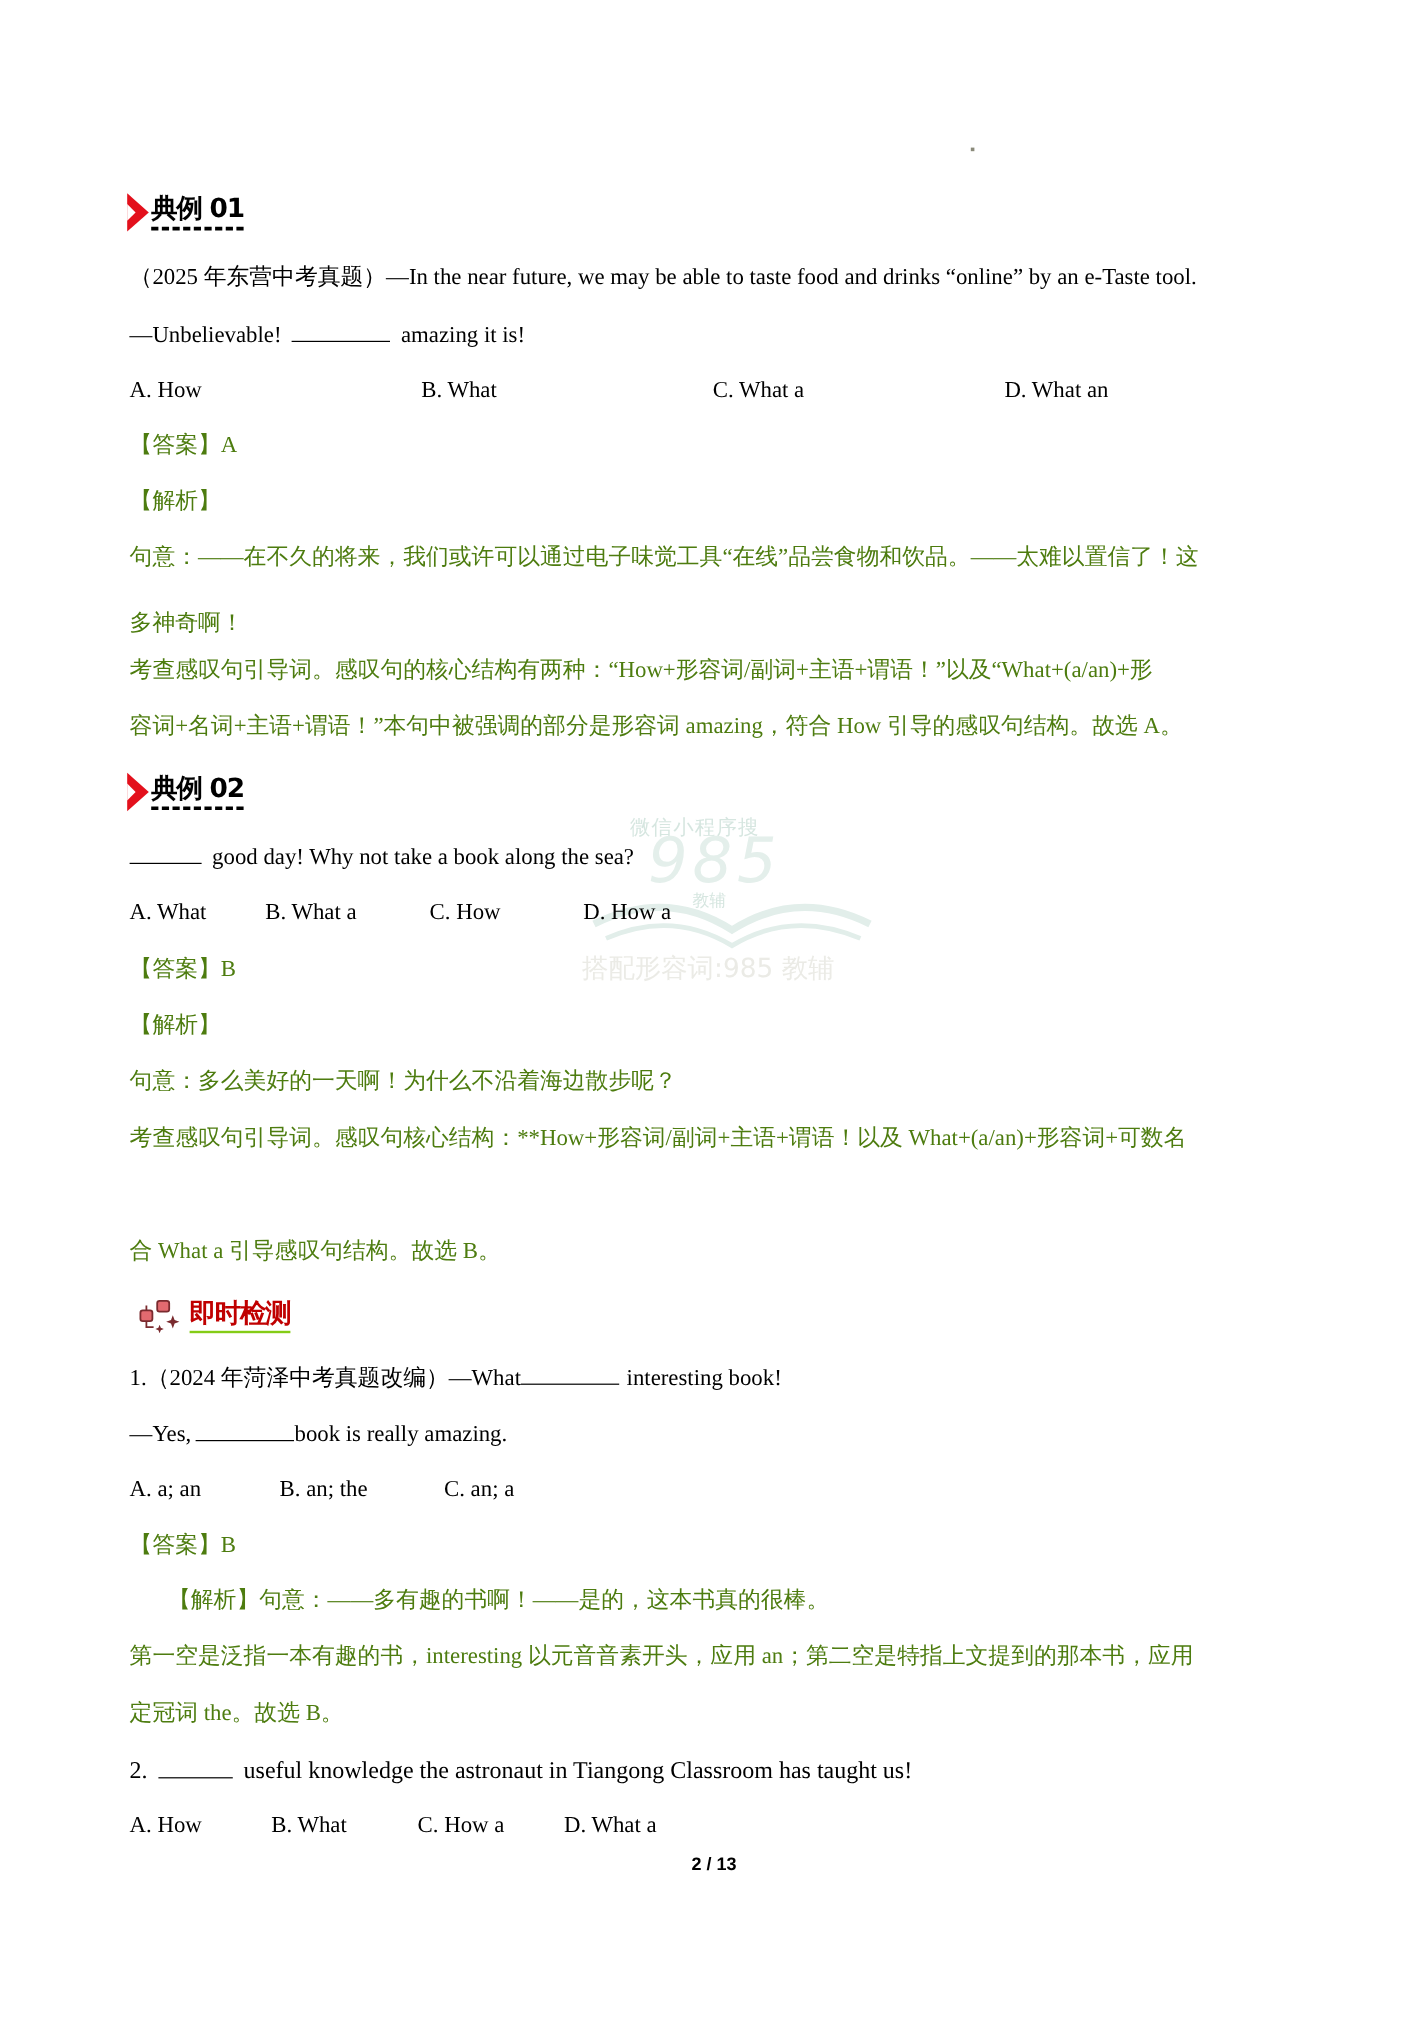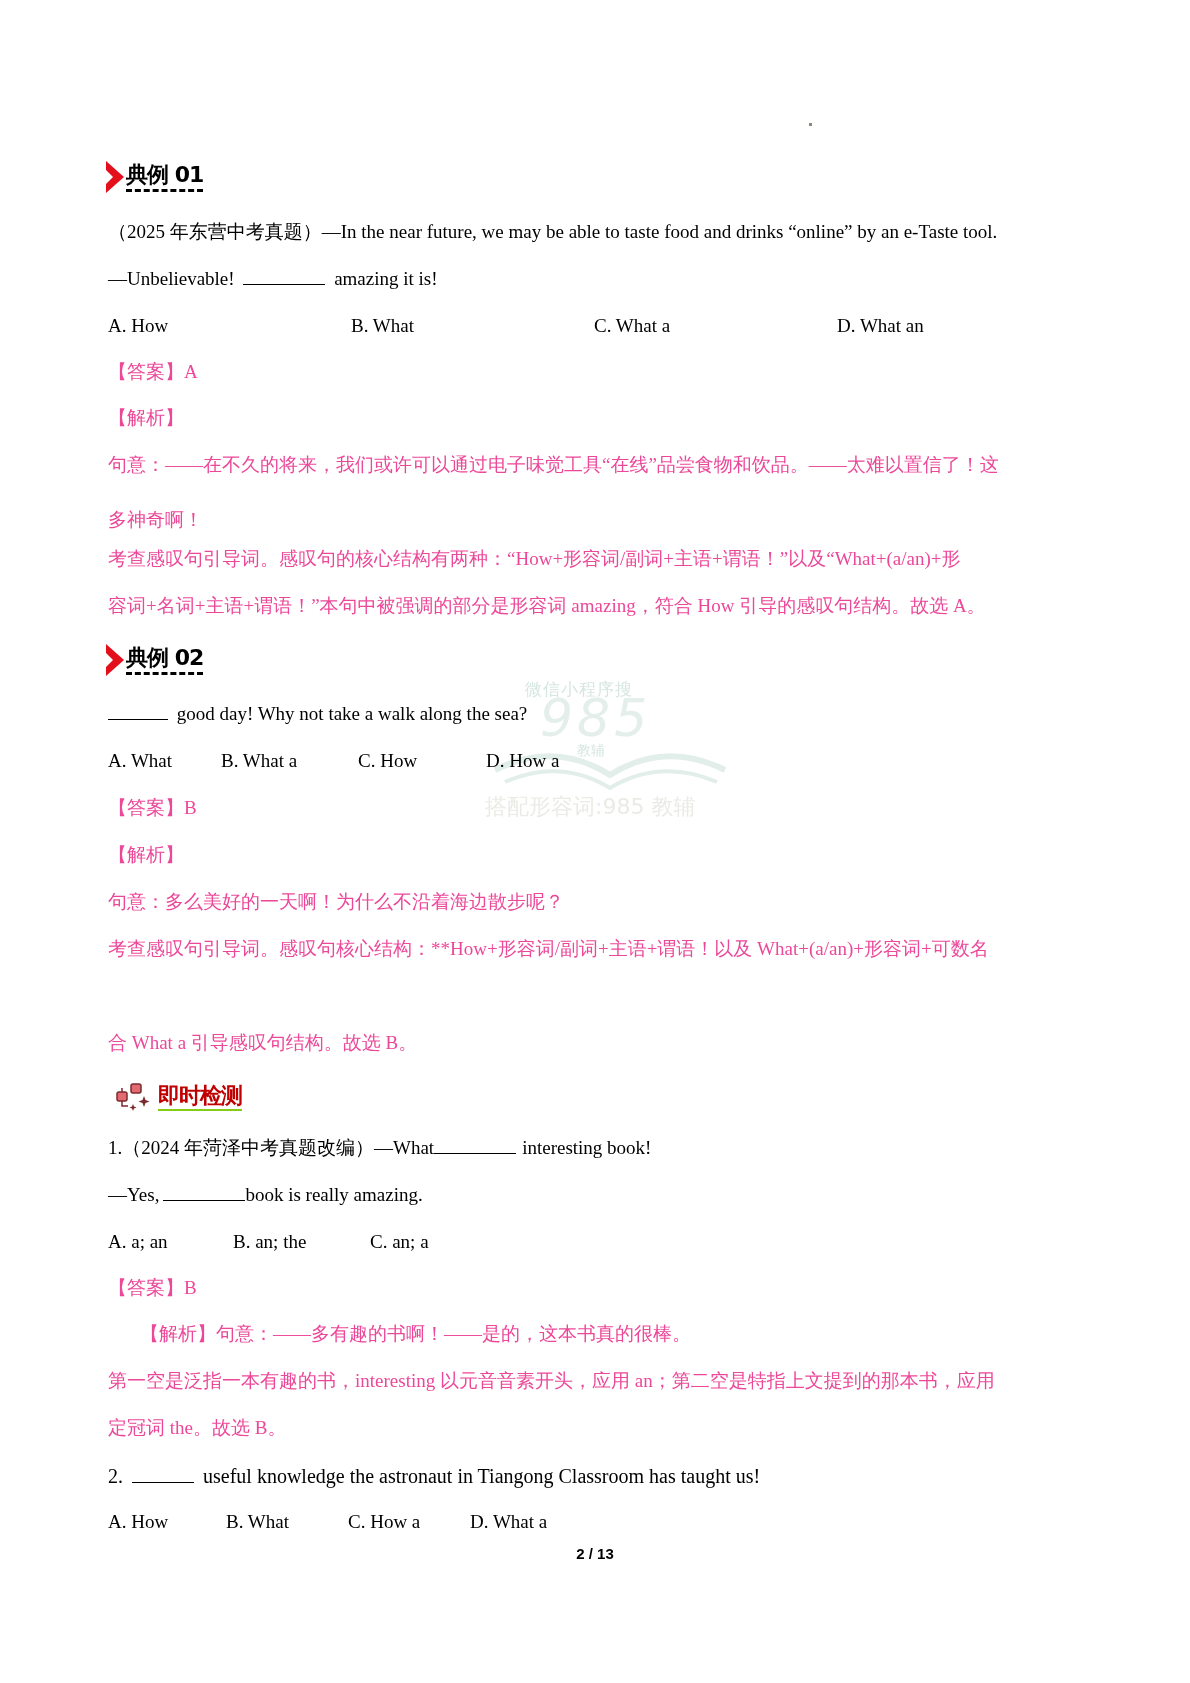--- a/index.html
+++ b/index.html
@@ -1,20 +1,20 @@
 <!DOCTYPE html>
 <html><head>
 <meta charset="utf-8">
 <style>
   html, body { margin: 0; padding: 0; background: #ffffff; }
   body { width: 1190px; height: 1683px; position: relative; overflow: hidden;
          font-family: "Liberation Serif", "DejaVu Serif", serif; color: #000; }
   .page { position: absolute; left: 0; top: 0; width: 1190px; height: 1683px; }
   .line { position: absolute; left: 108px; width: 980px; font-size: 19px; line-height: 24px; white-space: nowrap; }
-  .red { color: #ec4899; }
+  .red { color: #4d7c0f; }
   .dot { position: absolute; left: 809px; top: 123px; width: 3px; height: 3px; background: #8a8a7a; }
   .ex-title { position: absolute; left: 106px; height: 34px; display: flex; align-items: center; }
   .chev { width: 0; height: 0; border-top: 16px solid transparent; border-bottom: 16px solid transparent;
           border-left: 18px solid #e3101c; margin-right: 2px; position: relative; }
   .chev::after { content: ""; position: absolute; left: -18px; top: -7px; border-top: 7px solid transparent;
           border-bottom: 7px solid transparent; border-left: 7px solid #fff; }
   .ex-text { font-family: "DejaVu Sans", sans-serif; font-weight: bold; font-size: 22px; letter-spacing: -1px;
              border-bottom: 3px dashed #000; line-height: 26px; padding-bottom: 1px; }
   .blank { display: inline-block; border-bottom: 1.5px solid #000; height: 17px; vertical-align: baseline; margin: 0 4px; }
   .opt { position: absolute; }
@@ -74,21 +74,21 @@
   <div class="line red" style="top:508px;">多神奇啊！</div>
   <div class="line red" style="top:547px;">考查感叹句引导词。感叹句的核心结构有两种：“How+形容词/副词+主语+谓语！”以及“What+(a/an)+形</div>
   <div class="line red" style="top:594px;">容词+名词+主语+谓语！”本句中被强调的部分是形容词 amazing，符合 How 引导的感叹句结构。故选 A。</div>
 
   <div class="ex-title" style="top:643px;">
     <span class="chev"></span>
     <span class="ex-text">典例 02</span>
   </div>
   <div class="line" style="top:702px;">
     <span class="blank" style="width:60px;margin-left:0;"></span>
-    <span>good day! Why not take a walk along the sea?</span>
+    <span>good day! Why not take a book along the sea?</span>
   </div>
   <div class="line" style="top:749px;">
     <span class="opt" style="left:0;">A. What</span>
     <span class="opt" style="left:113px;">B. What a</span>
     <span class="opt" style="left:250px;">C. How</span>
     <span class="opt" style="left:378px;">D. How a</span>
   </div>
   <div class="line red" style="top:796px;">
     <span>【答案】</span><span>B</span>
   </div>

